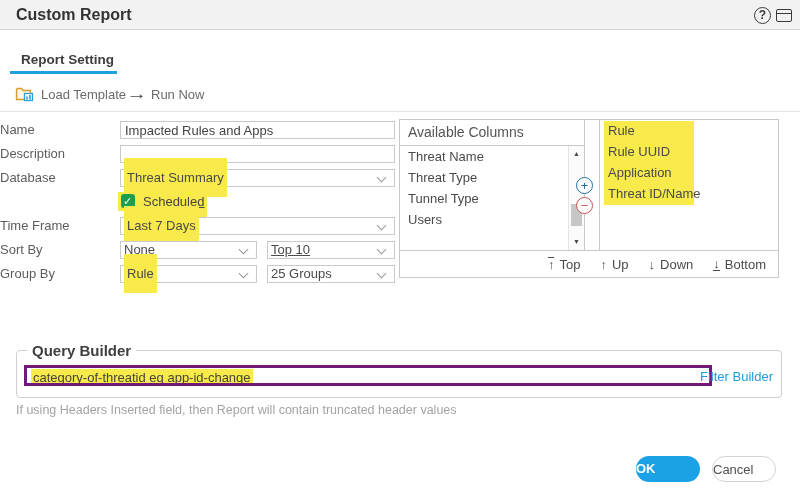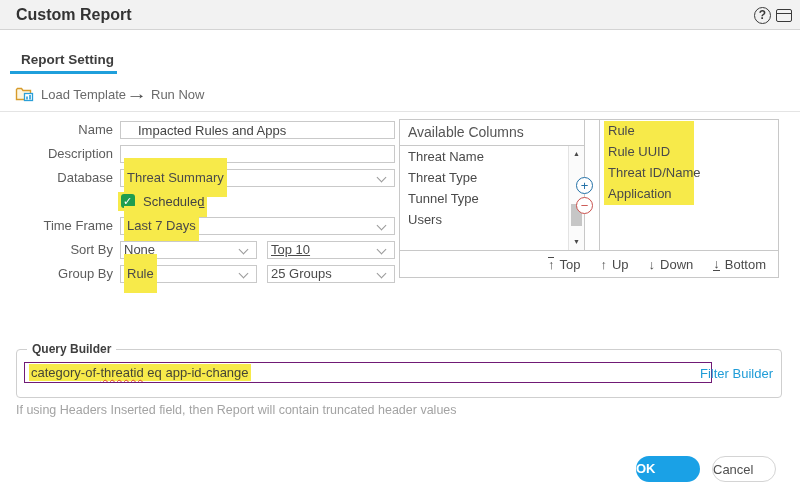--- a/index.html
+++ b/index.html
@@ -19,23 +19,23 @@
   
   .tab{position:absolute;left:21px;top:52px;font-size:13.5px;font-weight:bold;color:#3e3e3e;cursor:pointer;}
   .tab-underline{position:absolute;left:10px;top:71px;width:107px;height:3px;background:#1f9fdb;}
   
   .toolbar{position:absolute;left:0;top:84px;width:800px;height:24px;padding-left:48px;}
   .tool-item{position:absolute;top:0;height:20px;display:flex;align-items:center;gap:6px;color:#6a6a6a;cursor:pointer;}
   .tool-load{left:15px;} .tool-run{left:129px;}
   .run-arrow{font-size:16px;color:#4a4a4a;display:inline-block;transform:scaleX(1.3);}
   .toolbar-sep{position:absolute;left:0;top:111px;width:800px;height:1px;background:#e4e4e4;}
   
-  .flabel{position:absolute;left:0;width:113px;text-align:right;color:#5d5d5d;line-height:18px;}
+  .flabel{position:absolute;left:0;width:113px;text-align:left;color:#5d5d5d;line-height:18px;}
   .tinput{position:absolute;height:18px;border:1px solid #c9c9c9;background:#fff;font-family:"Liberation Sans",sans-serif;
-    font-size:13px;color:#444;padding:0 17px;line-height:16px;}
+    font-size:13px;color:#444;padding:0 4px;line-height:16px;}
   .fselect{position:absolute;height:18px;border:1px solid #c9c9c9;background:#fff;cursor:pointer;line-height:16px;padding:0 3px;}
   .chev{position:absolute;right:9px;top:4px;width:7px;height:7px;border-right:1.5px solid #9a9a9a;border-bottom:1.5px solid #9a9a9a;transform:rotate(45deg);}
   .hl{background:#f7ea4a;padding:12px 3px;}
   .checkbox{position:absolute;left:121px;top:194px;width:14px;height:14px;background:#1f9d4f;border-radius:3px;cursor:pointer;}
   .checkbox::before{content:"\2713";position:absolute;left:2px;top:0px;color:#fff;font-size:11px;line-height:14px;}
   .sched-hl{position:absolute;left:118px;top:192px;height:19px;background:#f7ea4a;width:76px;z-index:-1;}
   .sched-label{position:absolute;left:140px;top:194px;line-height:15px;color:#444;text-decoration:underline;}
   
   .cols{position:absolute;left:399px;top:119px;width:380px;height:159px;border:1px solid #c8c8c8;display:flex;flex-direction:column;background:#fff;}
   .cols-main{display:flex;flex:1;min-height:0;}
@@ -59,22 +59,22 @@
   
   .cols-footer{height:27px;border-top:1px solid #c8c8c8;display:flex;align-items:center;justify-content:flex-end;gap:20px;padding-right:12px;}
   .mv{display:flex;align-items:center;gap:5px;color:#4a4a4a;cursor:pointer;}
   .mv-icon{display:inline-block;font-size:13px;line-height:13px;color:#4a4a4a;}
   .mv-icon.arrow-up::after{content:"\2191";}
   .mv-icon.arrow-down::after{content:"\2193";}
   .mv-icon.bar-top{border-top:1.5px solid #4a4a4a;}
   .mv-icon.bar-bottom{border-bottom:1.5px solid #4a4a4a;}
   
   .qb{position:absolute;left:16px;top:342px;width:766px;height:56px;border:1px solid #cfcfcf;border-radius:4px;}
-  .qb legend{font-weight:bold;font-size:12px;color:#3f3f3f;margin-left:10px;padding:0 5px;}
-  .q-input{position:absolute;left:7px;top:6px;width:688px;height:21px;border:1px solid #701a75;background:#fff;
+  .qb legend{font-weight:bold;font-size:15px;color:#3f3f3f;margin-left:10px;padding:0 5px;}
+  .q-input{position:absolute;left:7px;top:6px;width:688px;height:21px;border:3px solid #701a75;background:#fff;
     line-height:19px;padding:0 4px;white-space:pre;overflow:hidden;cursor:text;}
   .q-text{background:#f7ea4a;padding:1px 2px;color:#454535;}
   .misspell{text-decoration:underline;text-decoration-style:wavy;text-decoration-color:#e03c31;text-decoration-thickness:1px;text-underline-offset:2px;}
   .filter-link{position:absolute;right:8px;top:10px;color:#1f9cd7;cursor:pointer;}
   .hint{position:absolute;left:16px;top:403px;font-size:12.5px;color:#a3a3a3;}
   
   .btn{position:absolute;top:456px;width:64px;height:26px;border-radius:13px;text-align:left;line-height:25px;font-size:13px;cursor:pointer;}
   .btn-ok{left:636px;background:#1aa1e6;color:#fff;font-weight:bold;border:none;}
   .btn-cancel{left:712px;background:#fff;color:#4f4f4f;border:1px solid #d4d4d4;}
   
@@ -171,22 +171,22 @@
     </div>
     <div class="gutter">
       <div class="circle-btn btn-add">+</div>
       <div class="circle-btn btn-rem">−</div>
     </div>
     <div class="panel-r">
       <div class="col-list" id="selected-list">
         <div class="sel-hl-block"></div>
       <div class="col-row">Rule</div>
           <div class="col-row">Rule UUID</div>
+          <div class="col-row">Application</div>
           <div class="col-row">Threat ID/Name</div>
-          <div class="col-row">Application</div>
         </div>
     </div>
   </div>
   <div class="cols-footer">
     <div class="mv">
       <span class="mv-icon arrow-up bar-top"></span>
       <span>Top</span>
     </div>
     <div class="mv">
       <span class="mv-icon arrow-up"></span>

